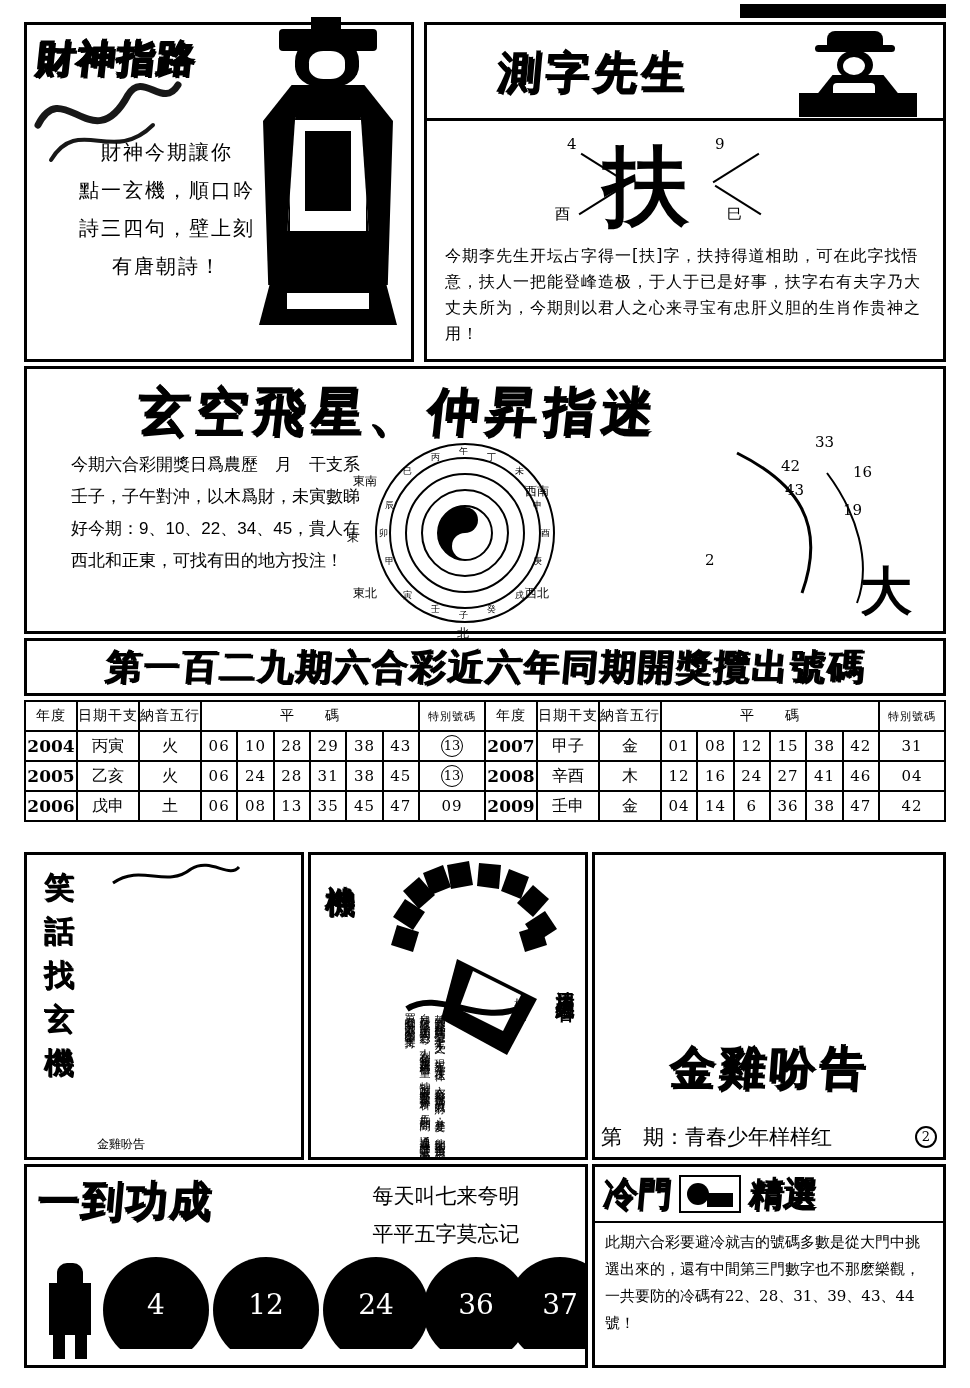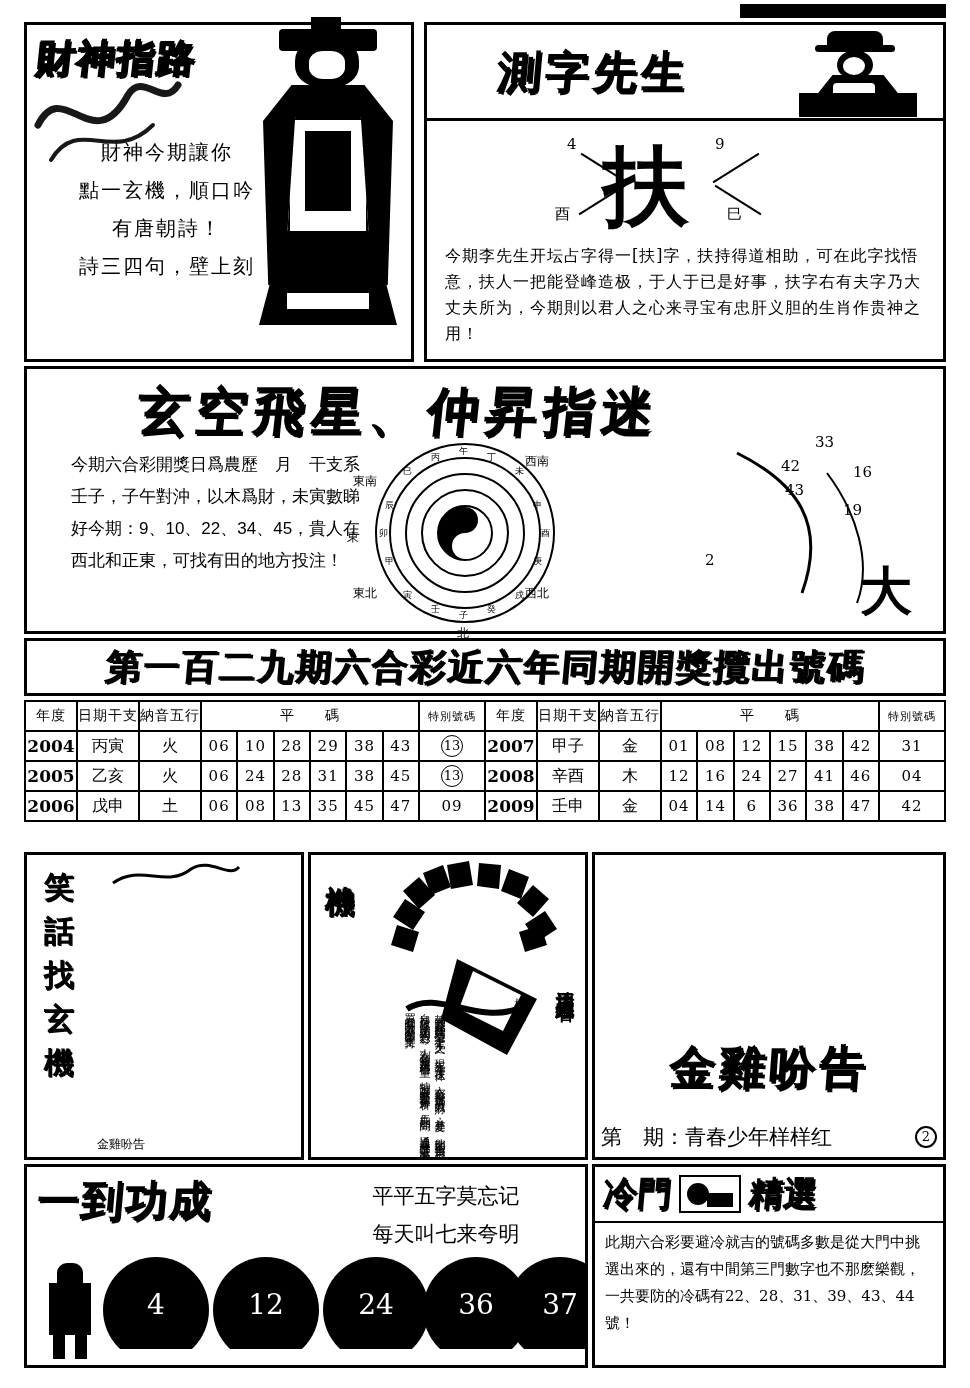--- a/index.html
+++ b/index.html
@@ -395,22 +395,22 @@
       <div class="robe"></div>
         <div class="robe2"></div>
       <div class="sash"></div>
       <div class="base"></div>
         <div class="baseIn"></div>
     </div>
 
     <div class="poem">
       <div>財神今期讓你</div>
       <div>點一玄機，順口吟</div>
+      <div>詩三四句，壁上刻</div>
       <div>有唐朝詩！</div>
-      <div>詩三四句，壁上刻</div>
     </div>
 
   </div>
 
   <div class="box" id="fortune">
     <div class="hdr">
       <div class="ttl">測字先生</div>
       <div class="oldman">
         <div class="hat"></div>
           <div class="brim"></div>
@@ -457,21 +457,21 @@
       <span class="ch" style="left:140px;top:146px">戌</span>
       <span class="ch" style="left:56px;top:8px">丙</span>
       <span class="ch" style="left:112px;top:8px">丁</span>
       <span class="ch" style="left:10px;top:56px">辰</span>
       <span class="ch" style="left:10px;top:112px">甲</span>
       <span class="ch" style="left:158px;top:56px">申</span>
       <span class="ch" style="left:158px;top:112px">庚</span>
       <span class="ch" style="left:56px;top:160px">壬</span>
       <span class="ch" style="left:112px;top:160px">癸</span>
       <span class="dirlbl" style="left:-22px;top:30px">東南</span>
-      <span class="dirlbl" style="left:150px;top:10px">西南</span>
+      <span class="dirlbl" style="left:150px;top:40px">西南</span>
       <span class="dirlbl" style="left:-22px;top:142px">東北</span>
       <span class="dirlbl" style="left:150px;top:142px">西北</span>
       <span class="dirlbl" style="left:-28px;top:86px">東</span>
       <span class="dirlbl" style="left:82px;top:182px">北</span>
     </div>
 
     <div class="numscatter">
       <span style="left:228px;top:0px">33</span>
       <span style="left:194px;top:24px">42</span>
       <span style="left:266px;top:30px">16</span>
@@ -613,22 +613,22 @@
     <div class="bigtitle">金雞吩告</div>
     <div class="sub">
       <span>第　期：青春少年样样红</span>
       <span class="badge">2</span>
     </div>
   </div>
 
   <div class="box" id="balls">
     <div class="hdr">一到功成</div>
     <div class="poem">
+      <div>每天叫七来夸明</div>
       <div>平平五字莫忘记</div>
-      <div>每天叫七来夸明</div>
     </div>
     <div class="miner">
       <div class="h"></div>
         <div class="b"></div>
         <div class="l"></div>
         <div class="l2"></div>
     </div>
     <div class="ball" style="left:76px">
         <span class="n">4</span>
       </div>

